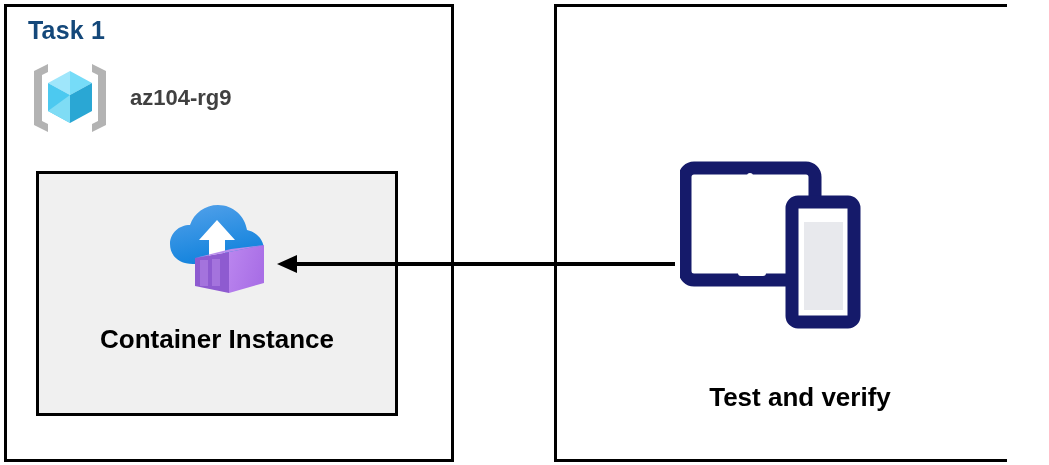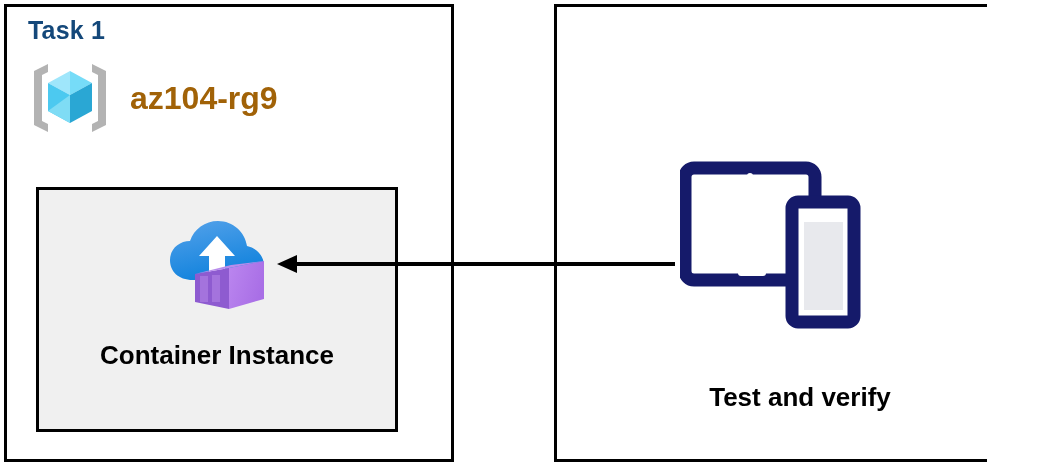--- a/index.html
+++ b/index.html
@@ -9,20 +9,21 @@
   }
   body {
     font-family: "Liberation Sans", sans-serif;
   }
   #canvas {
     position: relative;
     width: 987px;
     height: 465px;
     background: #ffffff;
     overflow: hidden;
+    padding-left: 20px;
   }
   .panel {
     position: absolute;
     box-sizing: border-box;
     border: 3px solid #000000;
     background: #ffffff;
   }
   #panel-task1 {
     left: 4px;
     top: 4px;
@@ -50,41 +51,40 @@
   #rg-row {
     position: absolute;
     left: 26px;
     top: 54px;
     display: flex;
     align-items: center;
     gap: 16px;
   }
   #rg-icon { width: 88px; height: 88px; display: block; }
   #rg-label {
-    font-size: 32px;
-    font-weight: bold;
-    color: #a16207;
+    font-size: 22px;
+    font-weight: bold;
+    color: #404040;
     white-space: nowrap;
   }
 
   
   #aci-box {
     position: absolute;
     left: 36px;
     top: 171px;
     width: 362px;
     height: 245px;
     box-sizing: border-box;
     border: 3px solid #000000;
     background: #f0f0f0;
     display: flex;
     flex-direction: column;
     align-items: center;
     justify-content: flex-start;
-    margin-top: 16px;
   }
   #aci-icon {
     width: 104px;
     height: 104px;
     margin-top: 24px;
     display: block;
   }
   #aci-label {
     margin-top: 22px;
     font-size: 26px;

